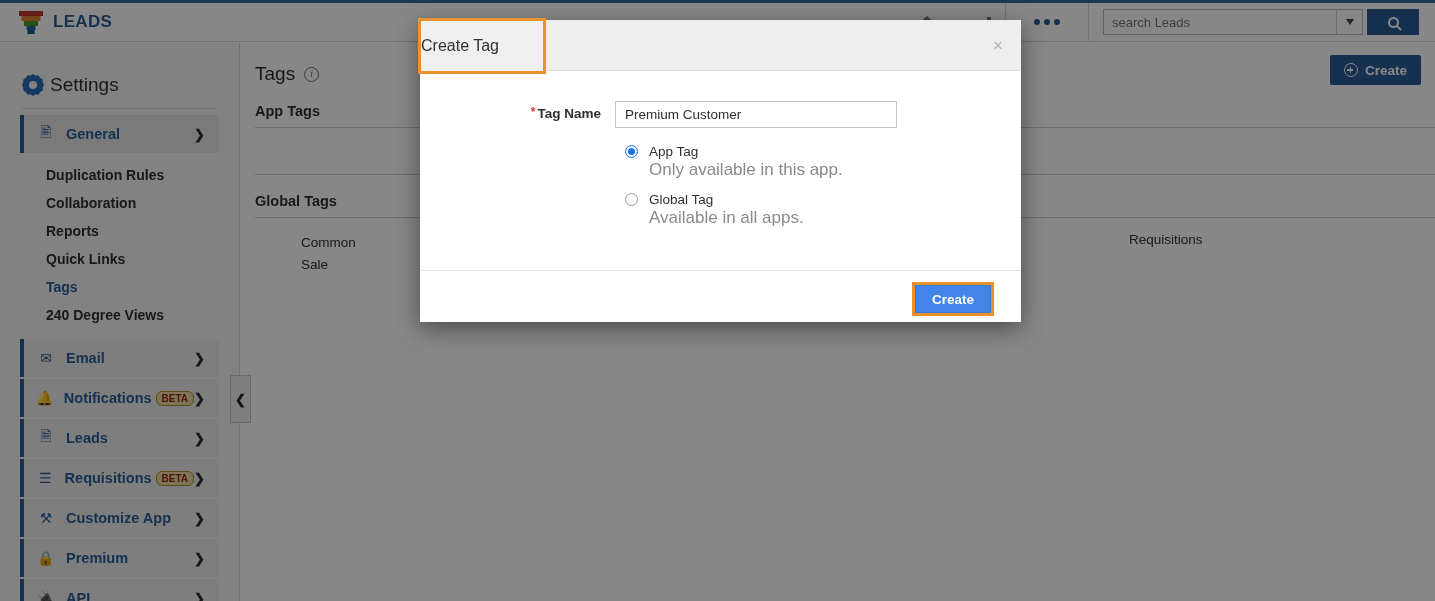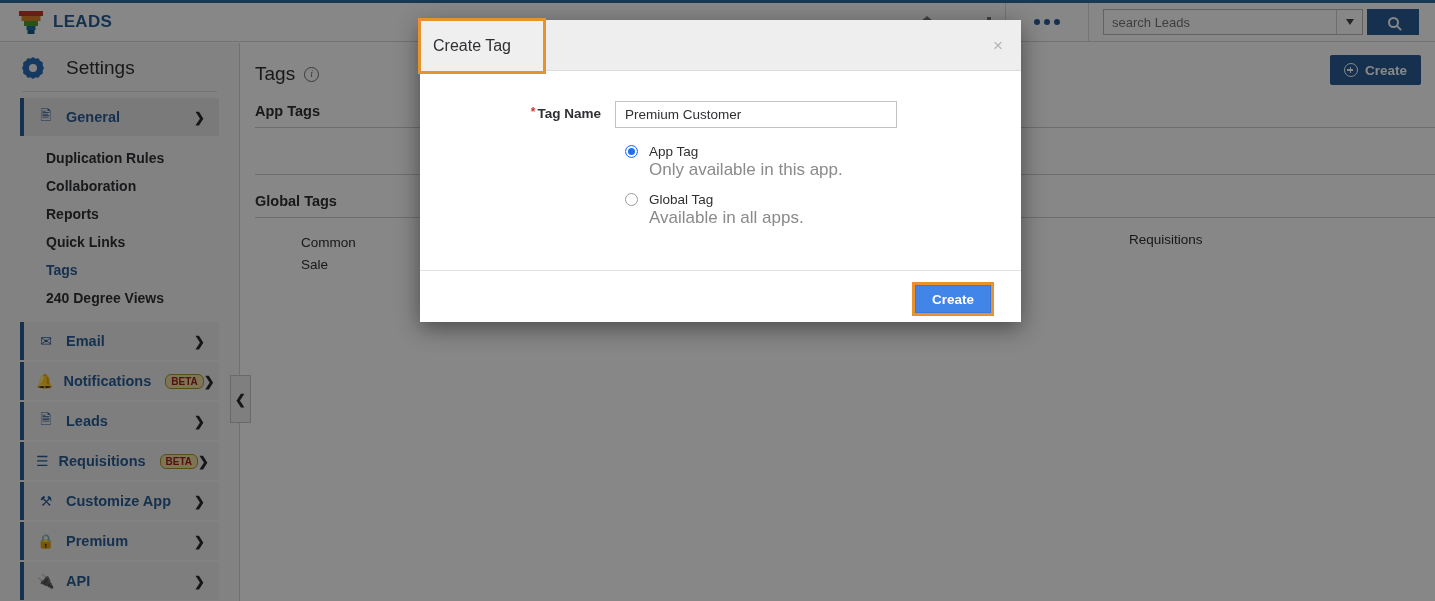--- a/index.html
+++ b/index.html
@@ -56,40 +56,40 @@
            justify-content: center; margin-left: 4px; }
   .mag { width: 11px; height: 11px; border: 2px solid #fff; border-radius: 50%; position: relative; }
   .mag::after { content: ""; position: absolute; width: 2px; height: 6px; background: #fff;
                 right: -3px; bottom: -5px; transform: rotate(-45deg); }
 
   
   .sidebar {
     position: absolute; top: 43px; left: 0; width: 240px; height: 558px;
     background: #f6f6f6; border-right: 1px solid #d6d6d6;
   }
-  .settings-hd { display: flex; align-items: center; gap: 22px; padding: 14px 0 12px 22px; }
+  .settings-hd { display: flex; align-items: center; gap: 6px; padding: 31px 0 12px 22px; }
   .gear { width: 22px; height: 22px; position: relative; }
   .gear::before { content: ""; position: absolute; inset: 0; border-radius: 50%;
                   background: #2b6cb9; clip-path: polygon(50% 0,62% 8%,76% 4%,82% 18%,96% 22%,94% 37%,
                   100% 50%,94% 63%,96% 78%,82% 82%,76% 96%,62% 92%,50% 100%,38% 92%,24% 96%,18% 82%,
                   4% 78%,6% 63%,0 50%,6% 37%,4% 22%,18% 18%,24% 4%,38% 8%); }
   .gear::after { content: ""; position: absolute; left: 7px; top: 7px; width: 8px; height: 8px;
                  background: #f6f6f6; border-radius: 50%; }
   .settings-hd span { font-size: 19px; color: #2f3033; }
   .sb-rule { height: 1px; background: #dcdcdc; margin: 0 22px 6px 22px; }
 
   .nav-item { position: relative; height: 38px; margin: 2px 20px 2px 20px;
               display: flex; align-items: center; background: #eeeeee; }
   .nav-item .accent { position: absolute; left: 0; top: 0; width: 4px; height: 100%; background: #2b5d96; }
   .nav-item.active { background: #e7e7e7; }
   .nav-ico { width: 20px; margin-left: 16px; display: flex; align-items: center; justify-content: center;
              color: #2b5d96; font-size: 14px; }
   .nav-label { margin-left: 10px; font-size: 14.5px; color: #2b5d96; font-weight: bold; }
   .nav-item.active .nav-label { font-weight: bold; }
-  .badge { margin-left: 14px; background: #eadfa0; border: 1px solid #a8922d; color: #a02020;
+  .badge { margin-left: 4px; background: #eadfa0; border: 1px solid #a8922d; color: #a02020;
            font-size: 10px; font-weight: bold; padding: 1px 5px; border-radius: 6px; }
   .chev { margin-left: auto; margin-right: 14px; color: #2b2b2b; font-size: 13px; font-weight: bold; }
 
   .sublist { padding: 6px 0 8px 0; }
   .sub-item { height: 28px; display: flex; align-items: center; padding-left: 46px;
               font-size: 14px; color: #2f3033; font-weight: bold; }
   .sub-item.sel { color: #2b5d96; }
 
   
   .content { position: absolute; top: 43px; left: 241px; right: 0; bottom: 0; background: #ffffff; }
@@ -121,21 +121,21 @@
   
   .overlay { position: absolute; inset: 0; background: rgba(0,0,0,0.47); }
 
   .modal { position: absolute; left: 420px; top: 20px; width: 601px; height: 302px;
            background: #ffffff; box-shadow: 0 6px 22px rgba(0,0,0,0.45); }
   .modal-hd { height: 51px; background: #eeeeee; border-bottom: 1px solid #dcdcdc;
               display: flex; align-items: center; position: relative; }
   .modal-title-hl { position: absolute; left: -2px; top: -2px; width: 128px; height: 56px;
                     border: 3px solid #e8922e; background: #efefef;
                     display: flex; align-items: center; }
-  .modal-title { font-size: 16px; color: #2f3033; padding-left: 12px; }
+  .modal-title { font-size: 16px; color: #2f3033; padding-left: 0; }
   .modal-close { position: absolute; right: 18px; top: 16px; color: #b3b3b3; font-size: 17px; }
 
   .modal-body { height: 199px; padding: 30px 0 0 0; }
   .frow { display: flex; align-items: flex-start; }
   .flabel { width: 195px; text-align: right; padding-right: 14px; font-size: 13.5px;
             font-weight: bold; color: #2f3033; position: relative; padding-top: 5px; }
   .req-star { color: #d03a2b; font-size: 12px; position: relative; top: -2px; margin-right: 2px; }
   .tag-input { width: 282px; height: 27px; border: 1px solid #c3c3c3; background: #fff;
                font-size: 13.5px; color: #2f3033; padding: 0 9px; outline: none;
                font-family: "Liberation Sans", sans-serif; }

